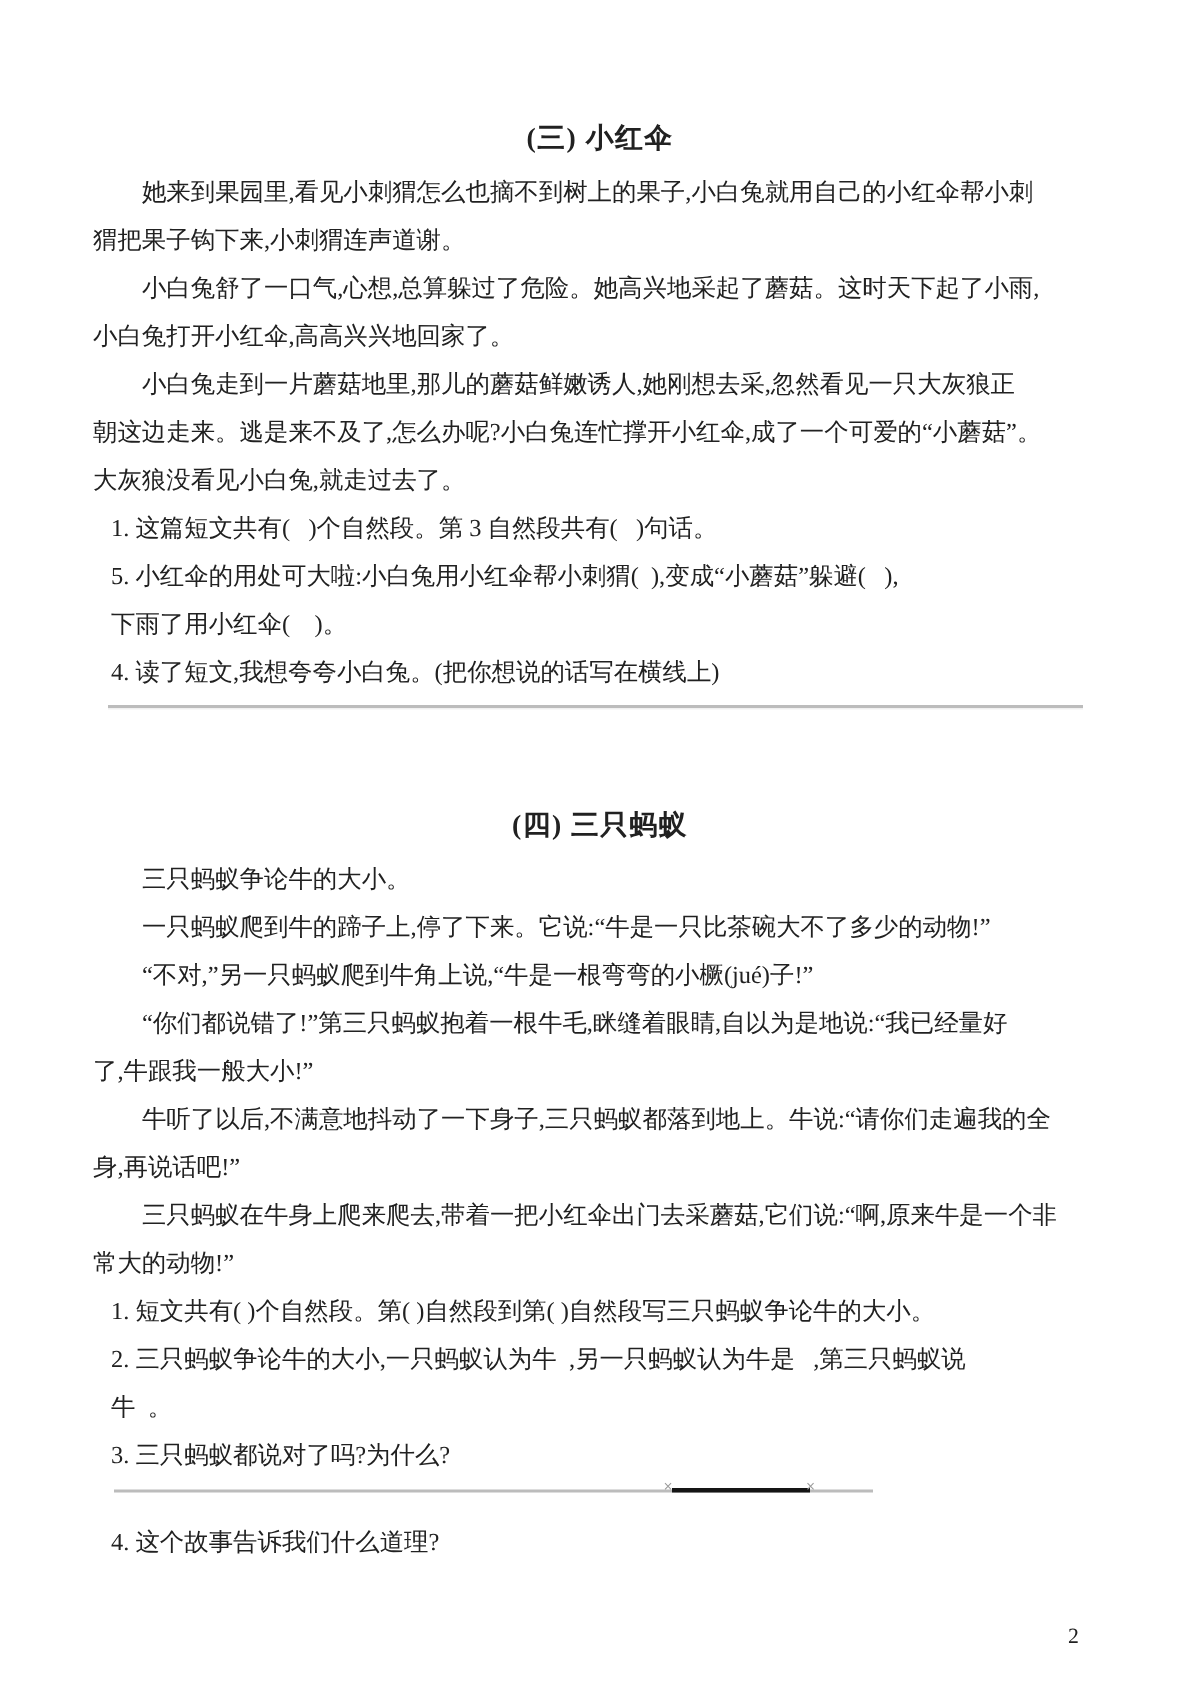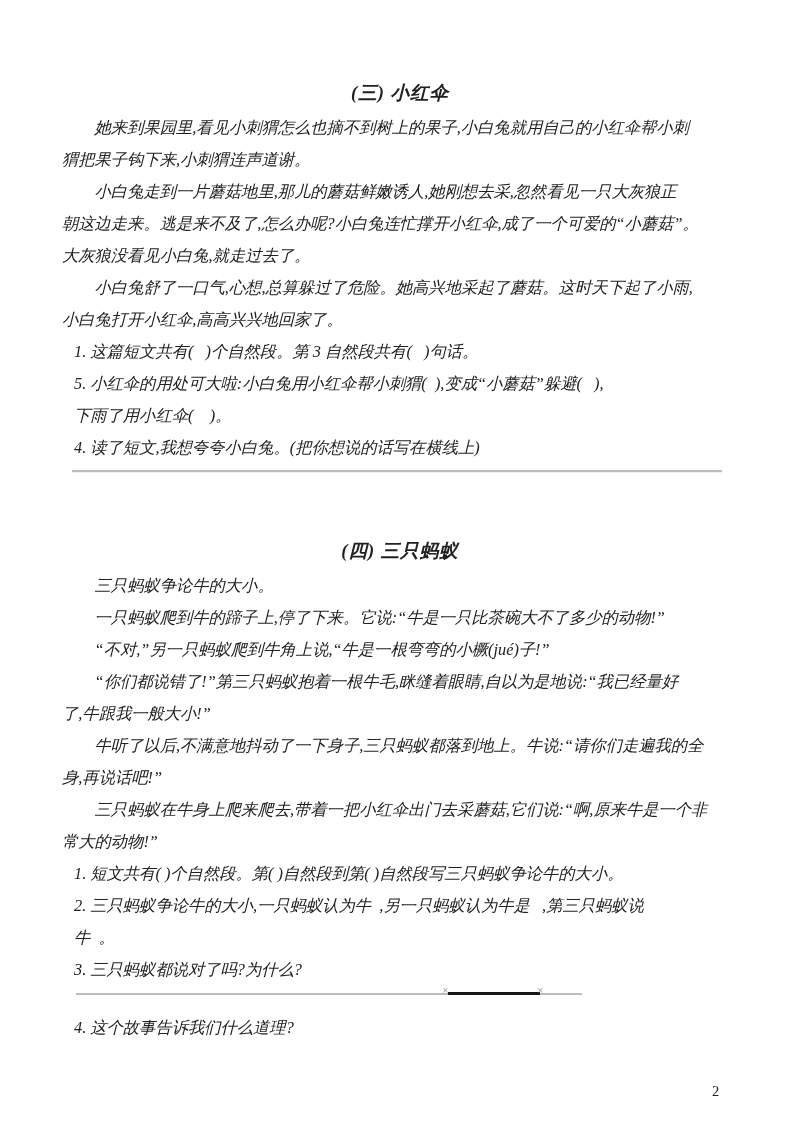--- a/index.html
+++ b/index.html
@@ -6,21 +6,20 @@
   body {
     width: 793px; height: 1122px;
     background: #ffffff;
     font-family: "Liberation Serif", "DejaVu Serif", serif;
     color: #212121;
     position: relative;
     overflow: hidden;
   }
   .content {
     padding: 78px 55px 0 62px; 
-    font-style: italic;
   }
   .sec-title {
     font-size: 18.5px;
     font-weight: bold;
     line-height: 30px;
     text-align: center;
     margin: 0 0 4px 0;
     letter-spacing: 1px;
   }
   .sec-title.second { margin-top: 64px; }
@@ -75,25 +74,25 @@
 </style>
 </head>
 <body>
 
 <div class="content">
 
   <section>
     <h2 class="sec-title">(三) 小红伞</h2>
     <p class="para">她来到果园里,看见小刺猬怎么也摘不到树上的果子,小白兔就用自己的小红伞帮小刺
 猬把果子钩下来,小刺猬连声道谢。</p>
+    <p class="para">小白兔舒了一口气,心想,总算躲过了危险。她高兴地采起了蘑菇。这时天下起了小雨,
+小白兔打开小红伞,高高兴兴地回家了。</p>
     <p class="para">小白兔走到一片蘑菇地里,那儿的蘑菇鲜嫩诱人,她刚想去采,忽然看见一只大灰狼正
 朝这边走来。逃是来不及了,怎么办呢?小白兔连忙撑开小红伞,成了一个可爱的“小蘑菇”。
 大灰狼没看见小白兔,就走过去了。</p>
-    <p class="para">小白兔舒了一口气,心想,总算躲过了危险。她高兴地采起了蘑菇。这时天下起了小雨,
-小白兔打开小红伞,高高兴兴地回家了。</p>
     <p class="q">1. 这篇短文共有(   )个自然段。第 3 自然段共有(   )句话。</p>
     <p class="q">5. 小红伞的用处可大啦:小白兔用小红伞帮小刺猬(  ),变成“小蘑菇”躲避(   ),
 下雨了用小红伞(    )。</p>
     <p class="q">4. 读了短文,我想夸夸小白兔。(把你想说的话写在横线上)</p>
   </section>
 
   <div class="divider"></div>
 
   <section>
     <h2 class="sec-title second">(四) 三只蚂蚁</h2>

